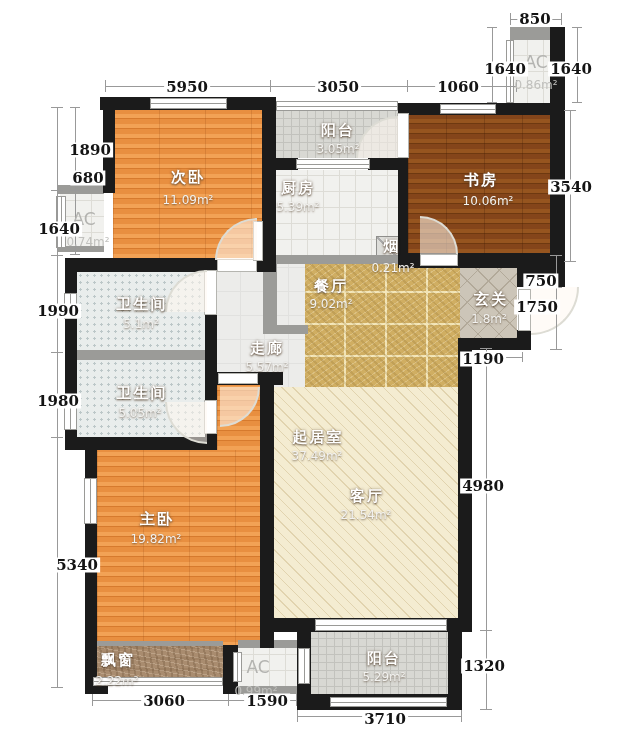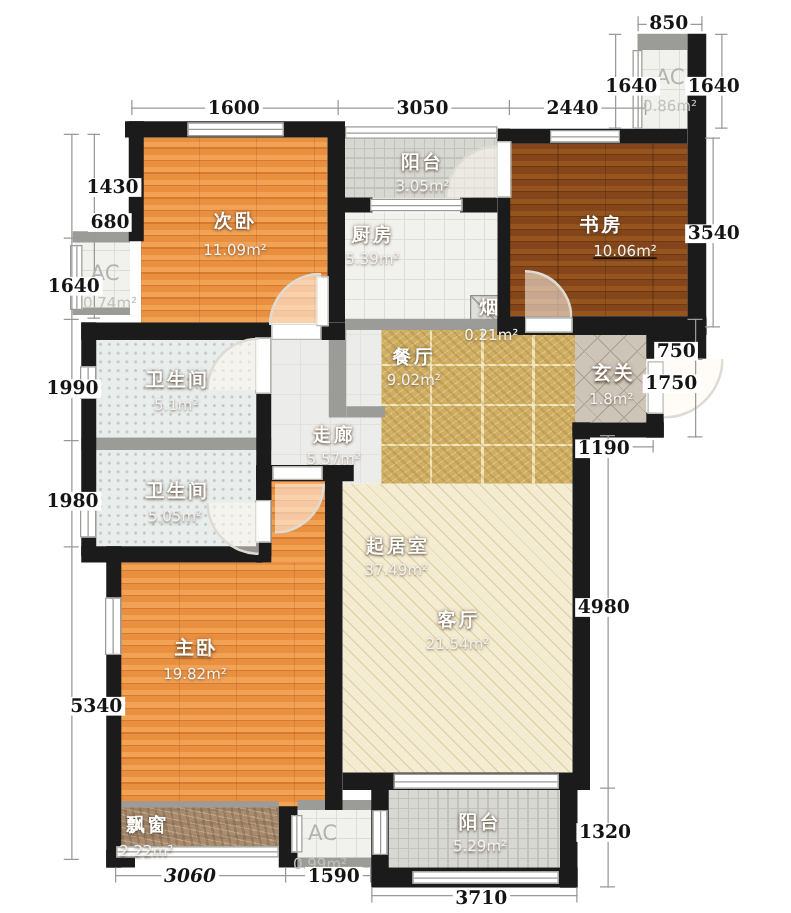--- a/index.html
+++ b/index.html
@@ -228,21 +228,21 @@
       </div>
       <div class="room-label" style="left: 298px; top: 188px;">
         <div class="rname">厨房</div>
       </div>
       <div class="room-label" style="left: 298px; top: 207px;">
         <div class="rarea">5.39m²</div>
       </div>
       <div class="room-label" style="left: 481px; top: 180px;">
         <div class="rname">书房</div>
       </div>
-      <div class="room-label" style="left: 500px; top: 201px; text-decoration: underline;">
+      <div class="room-label" style="left: 488px; top: 201px;">
         <div class="rarea">10.06m²</div>
       </div>
       <div class="room-label gray-label" style="left: 536px; top: 62px;">
         <div class="rname">AC</div>
       </div>
       <div class="room-label gray-label" style="left: 536px; top: 85px;">
         <div class="rarea">0.86m²</div>
       </div>
       <div class="room-label gray-label" style="left: 84px; top: 219px;">
         <div class="rname">AC</div>
@@ -317,35 +317,35 @@
         <div class="rarea">0.99m²</div>
       </div>
       <div class="room-label" style="left: 384px; top: 658px;">
         <div class="rname">阳台</div>
       </div>
       <div class="room-label" style="left: 384px; top: 677px;">
         <div class="rarea">5.29m²</div>
       </div>
     </div>
   <div id="layer-dims">
-      <div class="dim" style="left: 187px; top: 87px;">1600</div>
+      <div class="dim" style="left: 187px; top: 87px;">5950</div>
       <div class="dim" style="left: 338px; top: 87px;">3050</div>
-      <div class="dim" style="left: 458px; top: 87px;">2440</div>
+      <div class="dim" style="left: 458px; top: 87px;">1060</div>
       <div class="dim" style="left: 535px; top: 19px;">850</div>
       <div class="dim" style="left: 505px; top: 69px;">1640</div>
       <div class="dim" style="left: 571px; top: 69px;">1640</div>
-      <div class="dim" style="left: 90px; top: 150px;">1430</div>
+      <div class="dim" style="left: 90px; top: 150px;">1890</div>
       <div class="dim" style="left: 88px; top: 178px;">680</div>
       <div class="dim" style="left: 59px; top: 229px;">1640</div>
       <div class="dim" style="left: 58px; top: 311px;">1990</div>
       <div class="dim" style="left: 58px; top: 401px;">1980</div>
       <div class="dim" style="left: 77px; top: 565px;">5340</div>
       <div class="dim" style="left: 571px; top: 187px;">3540</div>
       <div class="dim" style="left: 541px; top: 281px;">750</div>
       <div class="dim" style="left: 537px; top: 307px;">1750</div>
       <div class="dim" style="left: 483px; top: 359px;">1190</div>
       <div class="dim" style="left: 483px; top: 486px;">4980</div>
       <div class="dim" style="left: 484px; top: 666px;">1320</div>
-      <div class="dim" style="left: 152px; top: 701px; font-style: italic;">3060</div>
+      <div class="dim" style="left: 164px; top: 701px;">3060</div>
       <div class="dim" style="left: 267px; top: 701px;">1590</div>
       <div class="dim" style="left: 385px; top: 719px;">3710</div>
     </div>
 </div>
 
 </body></html>

